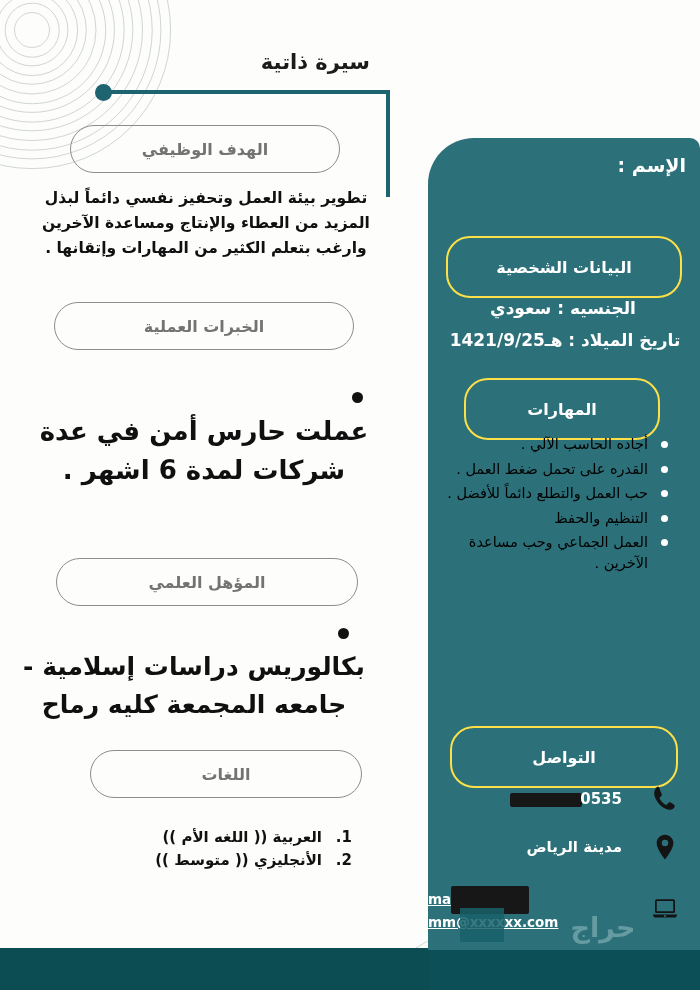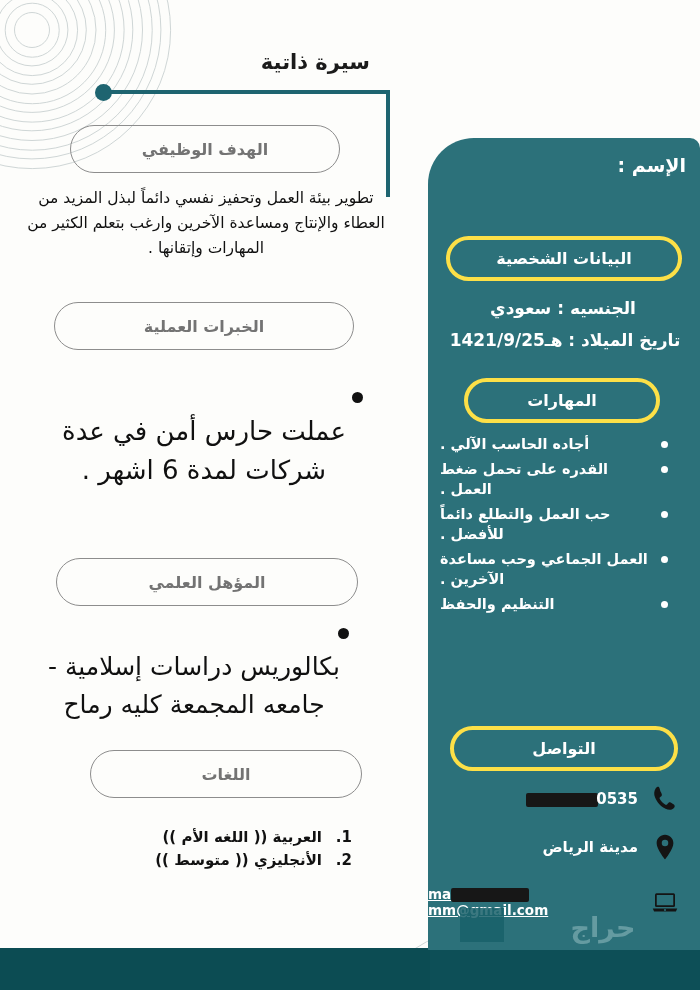--- a/index.html
+++ b/index.html
@@ -80,91 +80,91 @@
     height:48px; border:1.6px solid #8d8d8d;
     border-radius:26px;
     display:flex; align-items:center; justify-content:center;
     background:transparent;
     font-size:16px; font-weight:bold; color:#737373;
   }
 
   
   .body-bold{
     position:absolute;
-    font-weight:normal; color:#101010;
+    font-weight:bold; color:#101010;
     text-align:center; direction:rtl;
   }
   .bullet-dot{
     position:absolute; width:11px; height:11px;
     border-radius:50%; background:#111;
   }
 
   
   #lang-list{
     position:absolute; right:78px; top:826px;
     list-style:none; direction:rtl;
     font-size:15px; font-weight:bold; color:#111;
     line-height:1.55;
   }
   #lang-list li{ display:flex; gap:14px; justify-content:flex-start; }
   #lang-list .num{ width:16px; text-align:left; }
 
   
   .rp{ position:absolute; direction:rtl; color:#ffffff; }
   .rp-pill{
-    position:absolute; height:45px;
-    border:4px solid #fde047; border-radius:24px;
+    position:absolute; height:62px;
+    border:2px solid #fde047; border-radius:24px;
     display:flex; align-items:center; justify-content:center;
     font-size:16px; font-weight:bold; color:#ffffff;
   }
   #name-label{
     right:14px; top:16px; font-size:19px; font-weight:bold;
   }
   #name-value{
     right:6px; top:48px; font-size:19px; font-weight:bold; width:260px;
     text-align:center;
   }
   #pill-personal{ right:18px; top:98px; width:236px; }
   #nationality{ right:12px; top:160px; font-size:17px; font-weight:bold; width:250px; text-align:center;}
   #birth{ right:4px; top:192px; font-size:17px; font-weight:bold; width:262px; text-align:center;}
   #pill-skills{ right:40px; top:240px; width:196px;text-align:center; }
 
   #skills-list{
     position:absolute; right:26px; top:296px; width:234px;
     list-style:none; direction:rtl;
   }
   #skills-list li{
-    position:relative; font-size:14.5px; font-weight:bold;
-    color:#ffffff; line-height:1.42; text-align:left;
+    position:relative; font-size:14.5px; font-weight:normal;
+    color:#000000; line-height:1.42; text-align:right;
     padding-right:26px; margin-bottom:4px;
   }
   #skills-list li::before{
     content:""; position:absolute; right:6px; top:7px;
     width:7px; height:7px; border-radius:50%; background:#ffffff;
   }
 
   #pill-contact{ right:22px; top:588px; width:228px; }
 
   .contact-row{
     position:absolute; display:flex; align-items:center;
-    gap:12px; direction:rtl;
+    gap:28px; direction:rtl;
   }
   .c-icon{ width:30px; height:30px; flex:0 0 30px; }
   .c-text{ font-size:15px; font-weight:bold; color:#ffffff; }
   #row-phone{ right:20px; top:646px; }
   #row-city{  right:20px; top:694px; }
   #row-mail{  right:20px; top:748px; }
   #mail-text{ text-decoration:underline; font-size:13.5px; direction:ltr; }
 
   .redact{
     display:inline-block; background:#171717; color:transparent;
     border-radius:2px; vertical-align:middle;
   }
   #ph-redact{ width:72px; height:14px; margin-right:-2px; }
-  #ml-redact{ width:78px; height:14px; }
+  #ml-redact{ width:78px; height:28px; }
 
   
   #watermark{
     position:absolute; right:22px; bottom:2px;
     z-index:9; opacity:.46;
   }
   #wm-block{
     position:absolute; right:196px; bottom:8px;
     width:44px; height:34px; background:#19606a; z-index:9; opacity:.85;
   }
@@ -225,22 +225,22 @@
 
     <div class="rp" id="nationality">الجنسيه :  سعودي</div>
     <div class="rp" id="birth">تاريخ الميلاد :   هـ1421/9/25</div>
 
     <div class="rp-pill" id="pill-skills">المهارات</div>
 
     <ul id="skills-list">
         <li>أجاده الحاسب الآلي .</li>
         <li>القدره على تحمل ضغط العمل .</li>
         <li>حب العمل والتطلع دائماً للأفضل .</li>
+        <li>التنظيم والحفظ</li>
         <li>العمل الجماعي وحب مساعدة الآخرين .</li>
-        <li>التنظيم والحفظ</li>
       </ul>
 
     <div class="rp-pill" id="pill-contact">التواصل</div>
 
     <div class="contact-row" id="row-phone">
       <span class="c-icon">
         <svg viewBox="0 0 24 24" width="30" height="30" aria-hidden="true">
           <path fill="#141414" d="M6.6 2.2c-.8 0-1.6.5-2.1 1.3C3.2 5.5 3 8 4 10.6c1.5 4 4.6 7.4 8.4 9.2 2.4 1.1 4.8 1.1 6.3-.2.8-.7 1.2-1.5 1-2.2-.1-.5-.5-.9-1.6-1.6-1.8-1.1-2.4-1.3-3-1-.3.1-.6.5-1 1.1-.5.8-.8 1-1.3.9-1.4-.3-4.3-3.2-5.1-5.1-.2-.6 0-.9.8-1.5.7-.5 1-.9 1-1.4 0-.6-.3-1.3-1.2-2.9C7.6 2.8 7.3 2.3 6.6 2.2z"></path>
         </svg>
       </span>
@@ -259,21 +259,21 @@
 
     <div class="contact-row" id="row-mail">
       <span class="c-icon">
         <svg viewBox="0 0 24 24" width="30" height="30" aria-hidden="true">
           <rect x="4" y="5" width="16" height="11" rx="1.2" fill="#141414"></rect>
           <rect x="5.4" y="6.4" width="13.2" height="8.2" fill="#2c717a"></rect>
           <path fill="#141414" d="M2.2 17.2h19.6l-1.1 2.4H3.3z"></path>
           <circle cx="12" cy="18.4" r=".8" fill="#2c717a"></circle>
         </svg>
       </span>
-      <span class="c-text" id="mail-text"><span>ma</span><i class="redact" id="ml-redact">xxxxxx</i><span>mm@gmail.com</span></span>
+      <span class="c-text" id="mail-text"><span>ma</span><i class="redact" id="ml-redact">xxxxxx</i><span>mm@xxxxxx.com</span></span>
     </div>
 
     <div id="wm-block"></div>
     <svg id="watermark" width="150" height="40" viewBox="0 0 150 40">
       <text x="75" y="29" text-anchor="middle" fill="#a9cdd0" font-family="'DejaVu Sans','Liberation Sans',sans-serif" font-size="27" font-weight="bold">حراج</text>
     </svg>
   </div>
 
   <div id="left-col">
 

